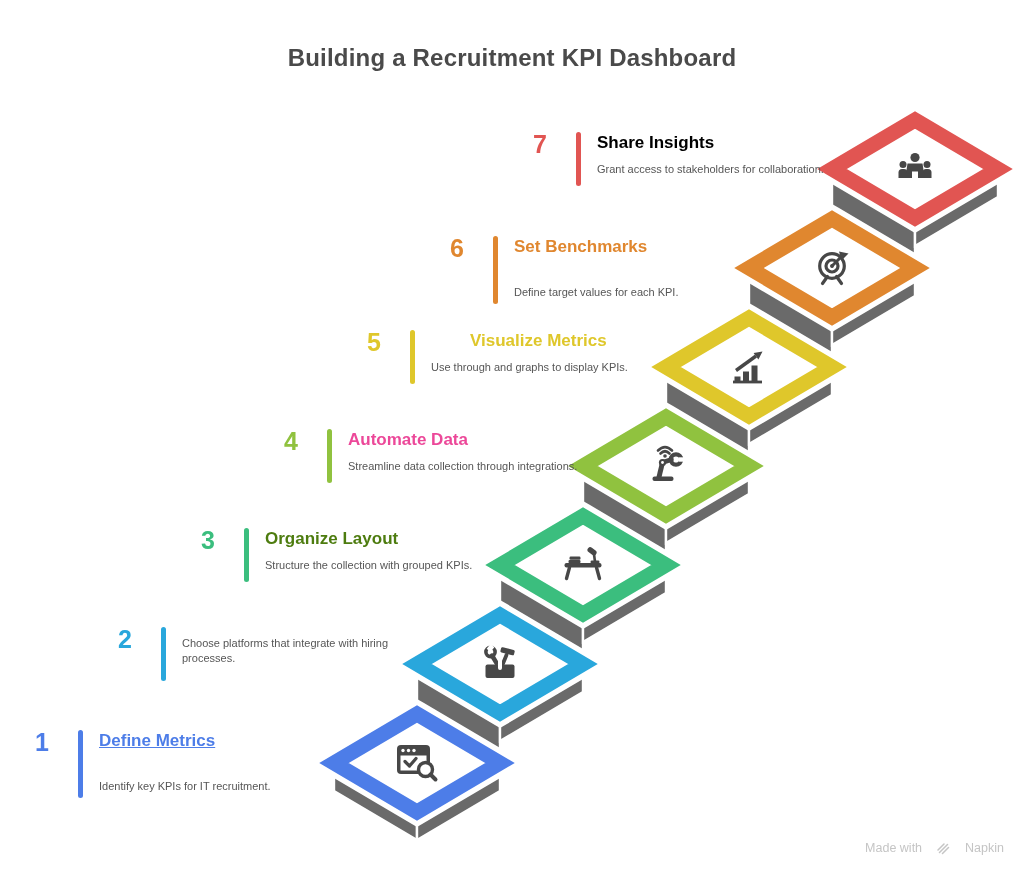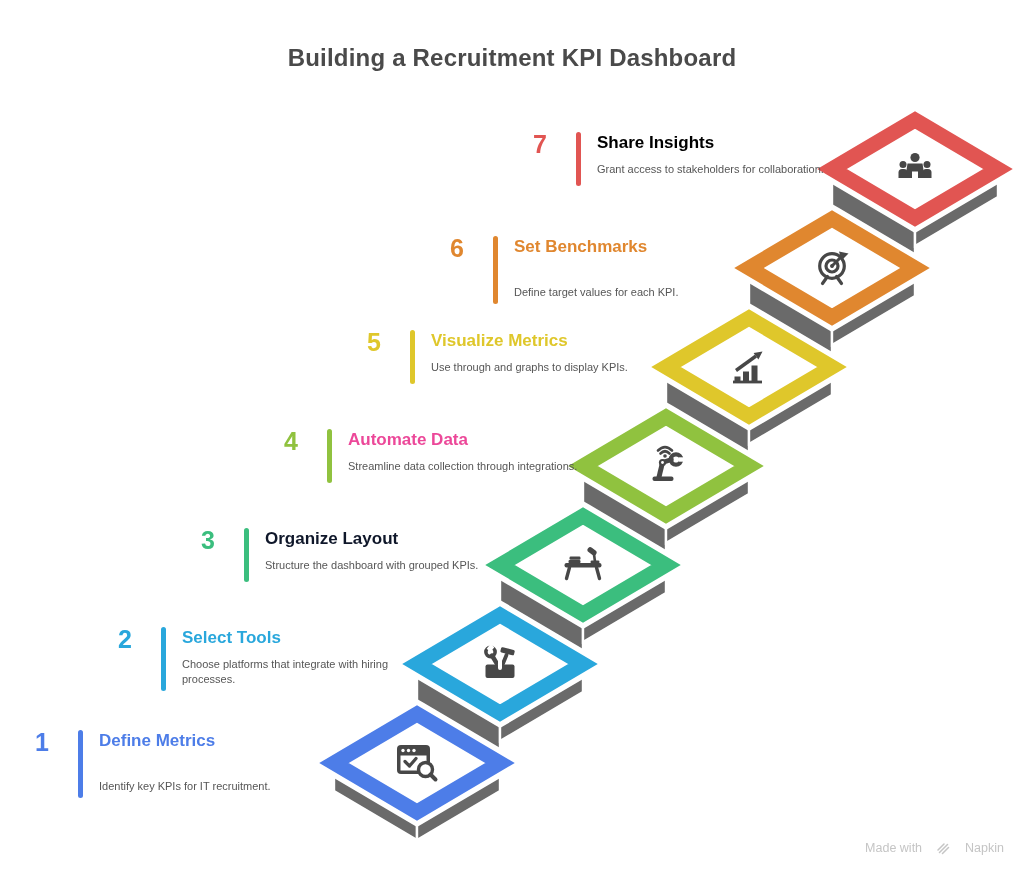--- a/index.html
+++ b/index.html
@@ -137,57 +137,56 @@
        <path d="M -7.5,-5.5 L 7.5,-5.5 L 9.8,9 L -9.8,9 Z" fill="#474747"></path>
        <rect x="-3" y="2.5" width="6" height="6.5" fill="#fff"></rect>
         </g>
       </g>
     </svg>
 
   <div class="step-block" style="left:28px;top:730px">
     <div class="num" style="color: rgb(77, 125, 232);">1</div>
     <div class="bar" style="background-color: rgb(77, 125, 232);"></div>
     <div class="txt">
-      <div class="ttl" style="color: rgb(77, 125, 232);">Define Metrics</div>
+      <div class="ttl" style="color: rgb(77, 125, 232); text-decoration: underline;">Define Metrics</div>
       <div class="dsc nw">Identify key KPIs for IT recruitment.</div>
     </div>
   </div>
 
   <div class="step-block" style="left:111px;top:627px">
     <div class="num" style="color: rgb(41, 167, 220);">2</div>
     <div class="bar" style="background-color: rgb(41, 167, 220);"></div>
     <div class="txt">
-      <div class="ttl" style="color: rgb(41, 167, 220);">Select Tools</div>
       <div class="dsc">Choose platforms that integrate with hiring processes.</div>
     </div>
   </div>
 
   <div class="step-block" style="left:194px;top:528px">
     <div class="num" style="color: rgb(59, 190, 126);">3</div>
     <div class="bar" style="background-color: rgb(59, 190, 126);"></div>
     <div class="txt">
-      <div class="ttl" style="color: #0f172a;">Organize Layout</div>
-      <div class="dsc">Structure the dashboard with grouped KPIs.</div>
+      <div class="ttl" style="color: #4d7c0f;">Organize Layout</div>
+      <div class="dsc">Structure the collection with grouped KPIs.</div>
     </div>
   </div>
 
   <div class="step-block" style="left:277px;top:429px">
     <div class="num" style="color: rgb(144, 194, 63);">4</div>
     <div class="bar" style="background-color: rgb(144, 194, 63);"></div>
     <div class="txt">
       <div class="ttl" style="color: #ec4899;">Automate Data</div>
       <div class="dsc">Streamline data collection through integrations.</div>
     </div>
   </div>
 
   <div class="step-block" style="left:360px;top:330px">
     <div class="num" style="color: rgb(223, 199, 43);">5</div>
     <div class="bar" style="background-color: rgb(223, 199, 43);"></div>
     <div class="txt">
-      <div class="ttl" style="color: rgb(223, 199, 43);">Visualize Metrics</div>
+      <div class="ttl" style="color: rgb(223, 199, 43); margin-left: 39px;">Visualize Metrics</div>
       <div class="dsc">Use through and graphs to display KPIs.</div>
     </div>
   </div>
 
   <div class="step-block" style="left:443px;top:236px">
     <div class="num" style="color: rgb(224, 135, 47);">6</div>
     <div class="bar" style="background-color: rgb(224, 135, 47);"></div>
     <div class="txt">
       <div class="ttl" style="color: rgb(224, 135, 47);">Set Benchmarks</div>
       <div class="dsc nw">Define target values for each KPI.</div>

